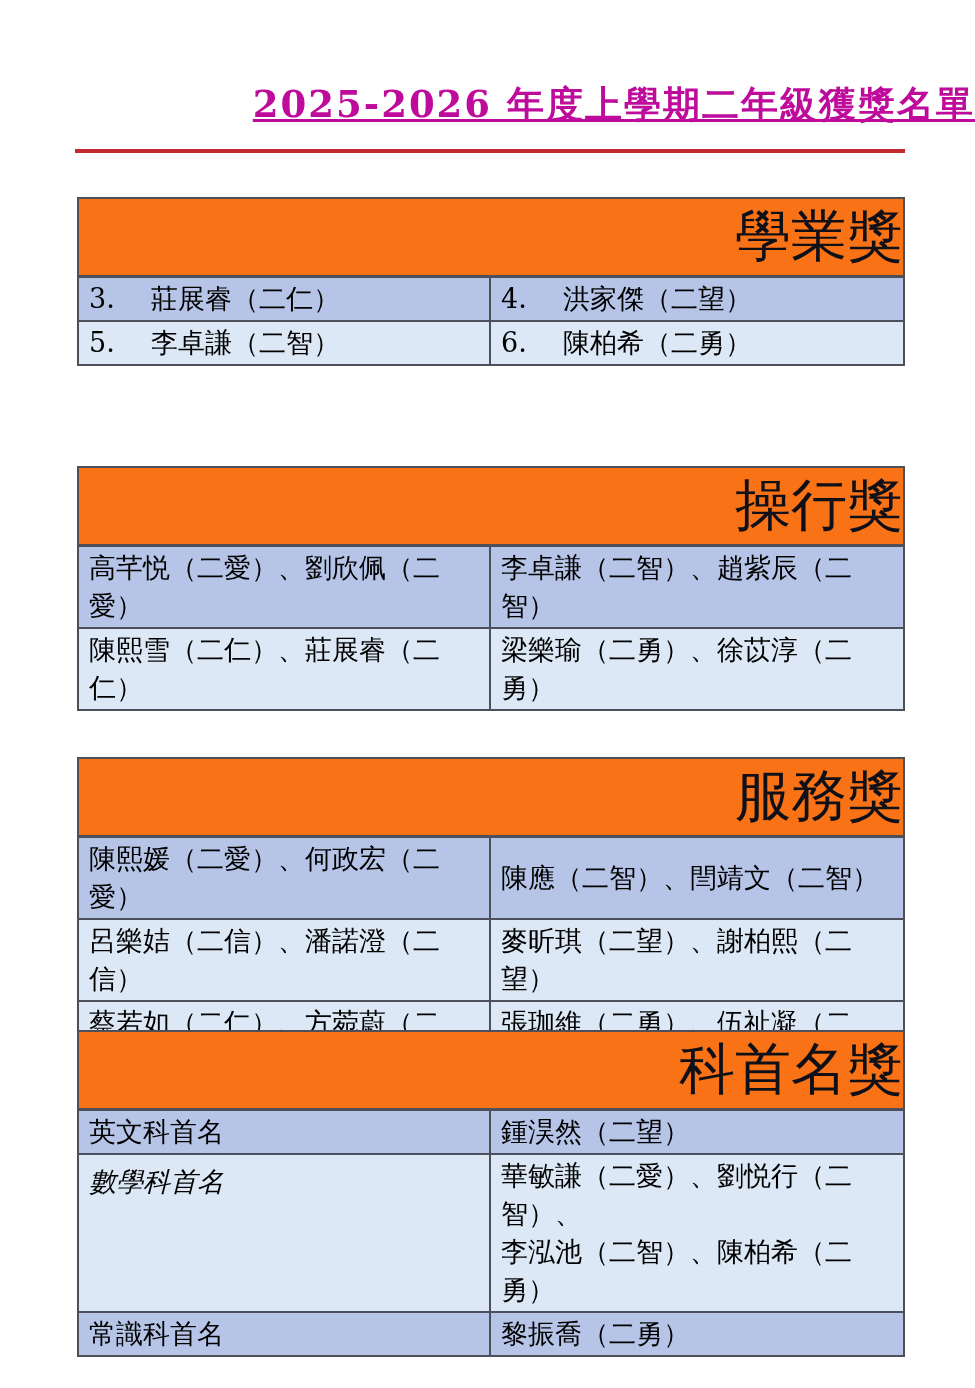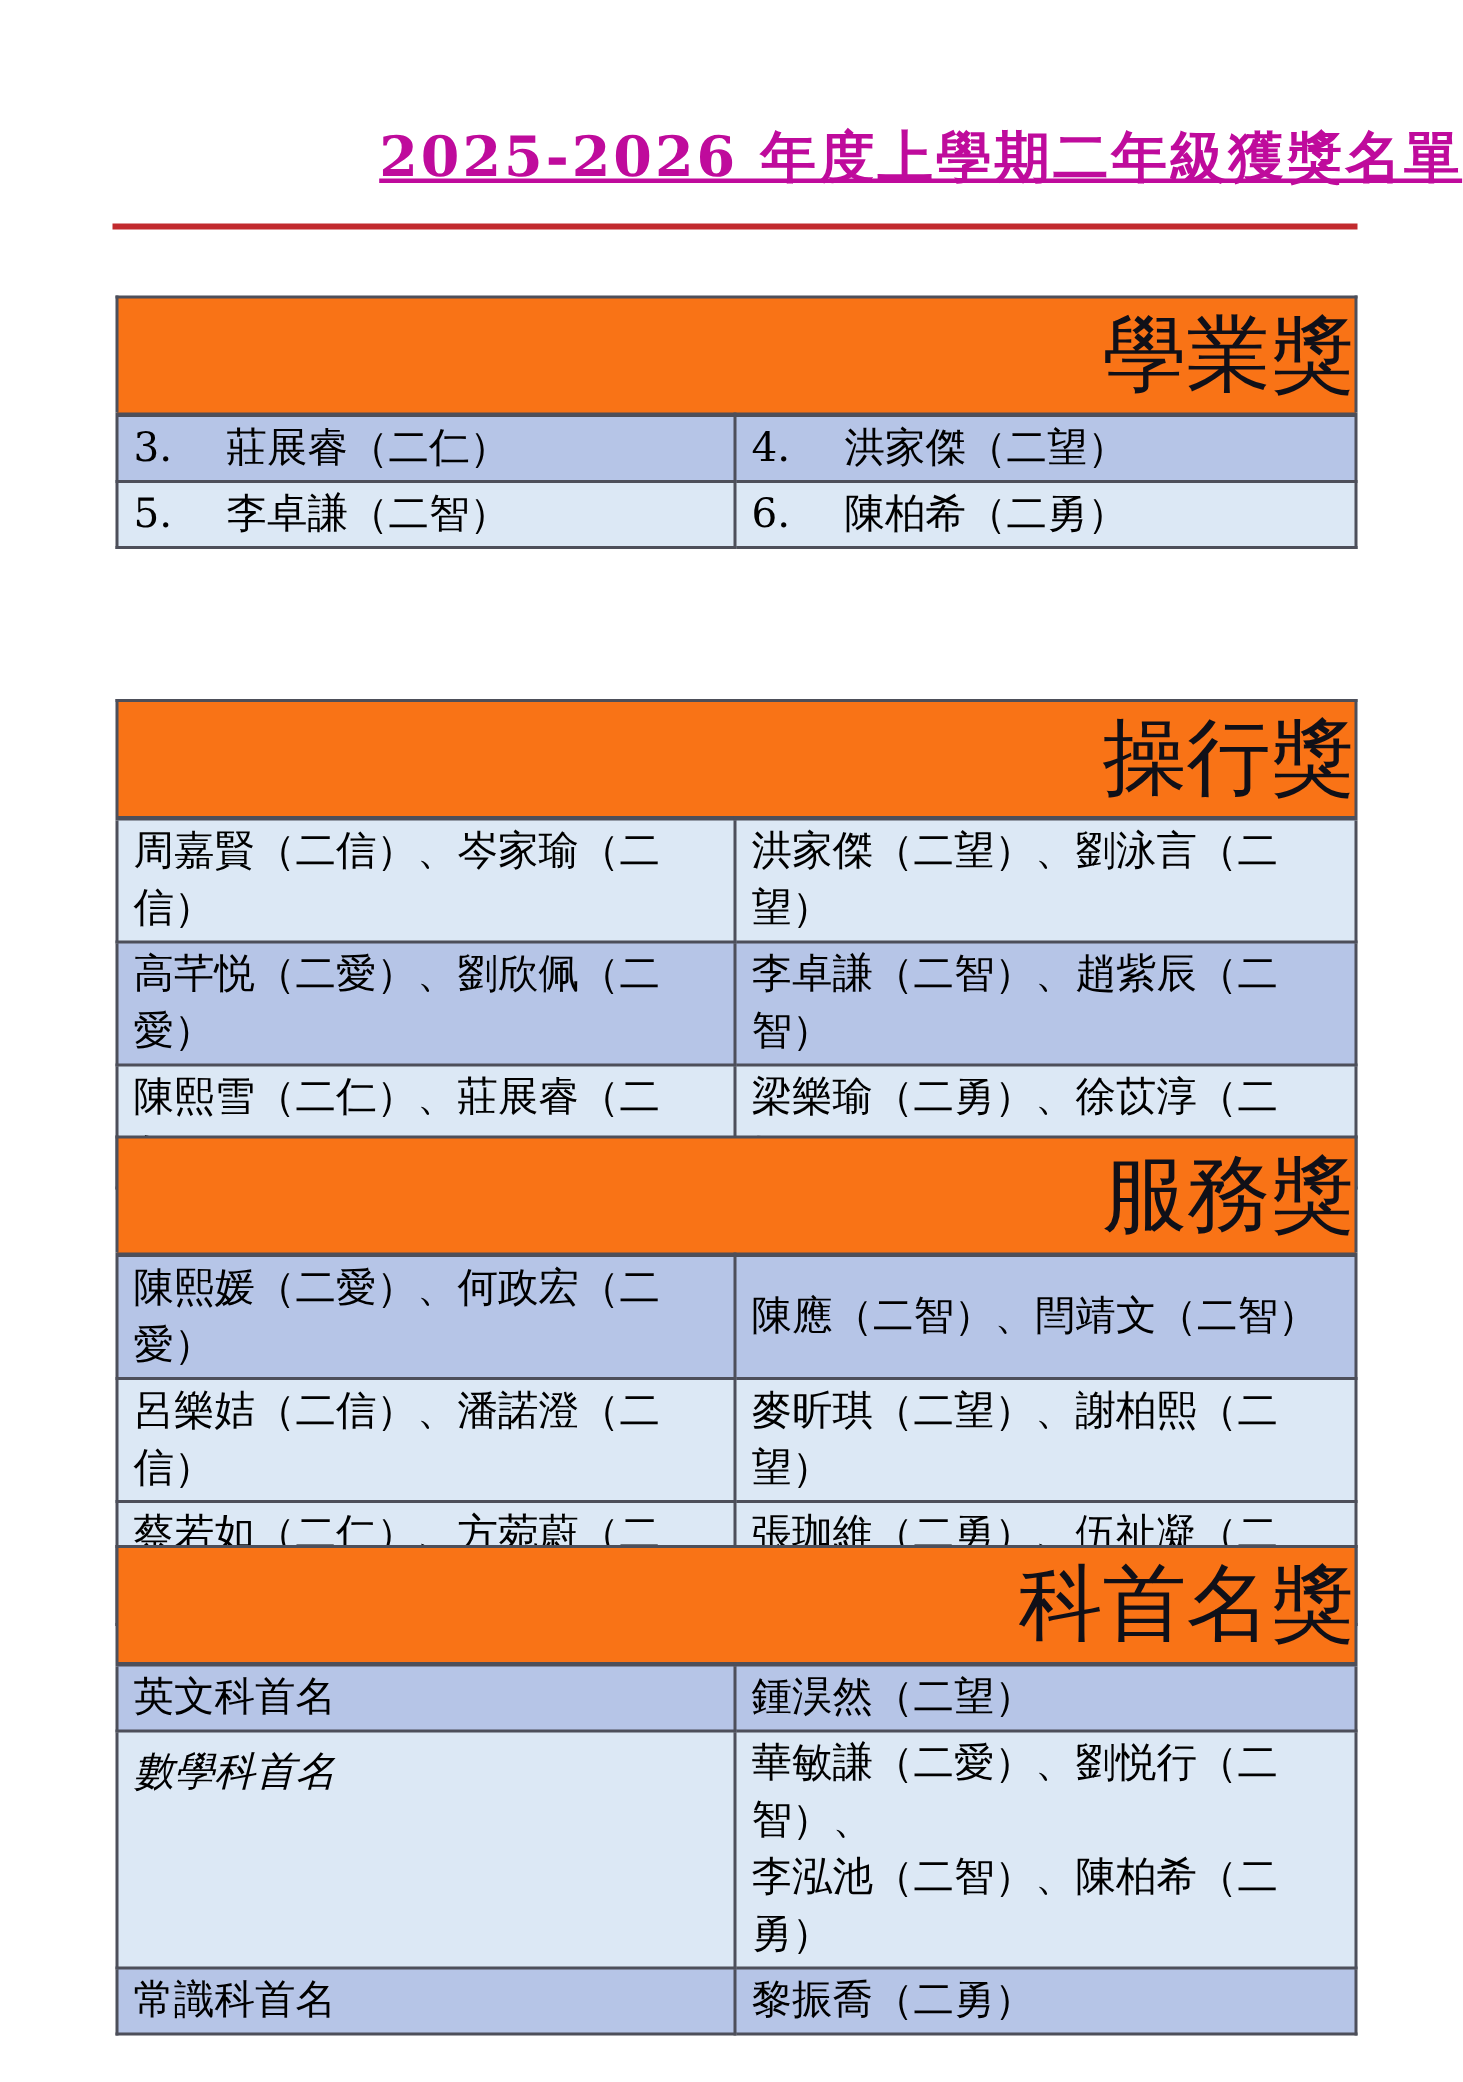--- a/index.html
+++ b/index.html
@@ -89,24 +89,20 @@
 
   <table class="award" style="top:466px;">
     <colgroup>
         <col style="width:412px">
         <col>
       </colgroup>
     <tbody>
         <tr>
           <th colspan="2">操行獎</th>
         </tr>
-    <tr class="r42 light">
-      <td>周嘉賢（二信）、岑家瑜（二信）</td>
-      <td>洪家傑（二望）、劉泳言（二望）</td>
-    </tr>
     <tr class="r42 dark">
       <td>高芊悦（二愛）、劉欣佩（二愛）</td>
       <td>李卓謙（二智）、趙紫辰（二智）</td>
     </tr>
     <tr class="r42 light">
       <td>陳熙雪（二仁）、莊展睿（二仁）</td>
       <td>梁樂瑜（二勇）、徐苡淳（二勇）</td>
     </tr>
   </tbody>
     </table>

